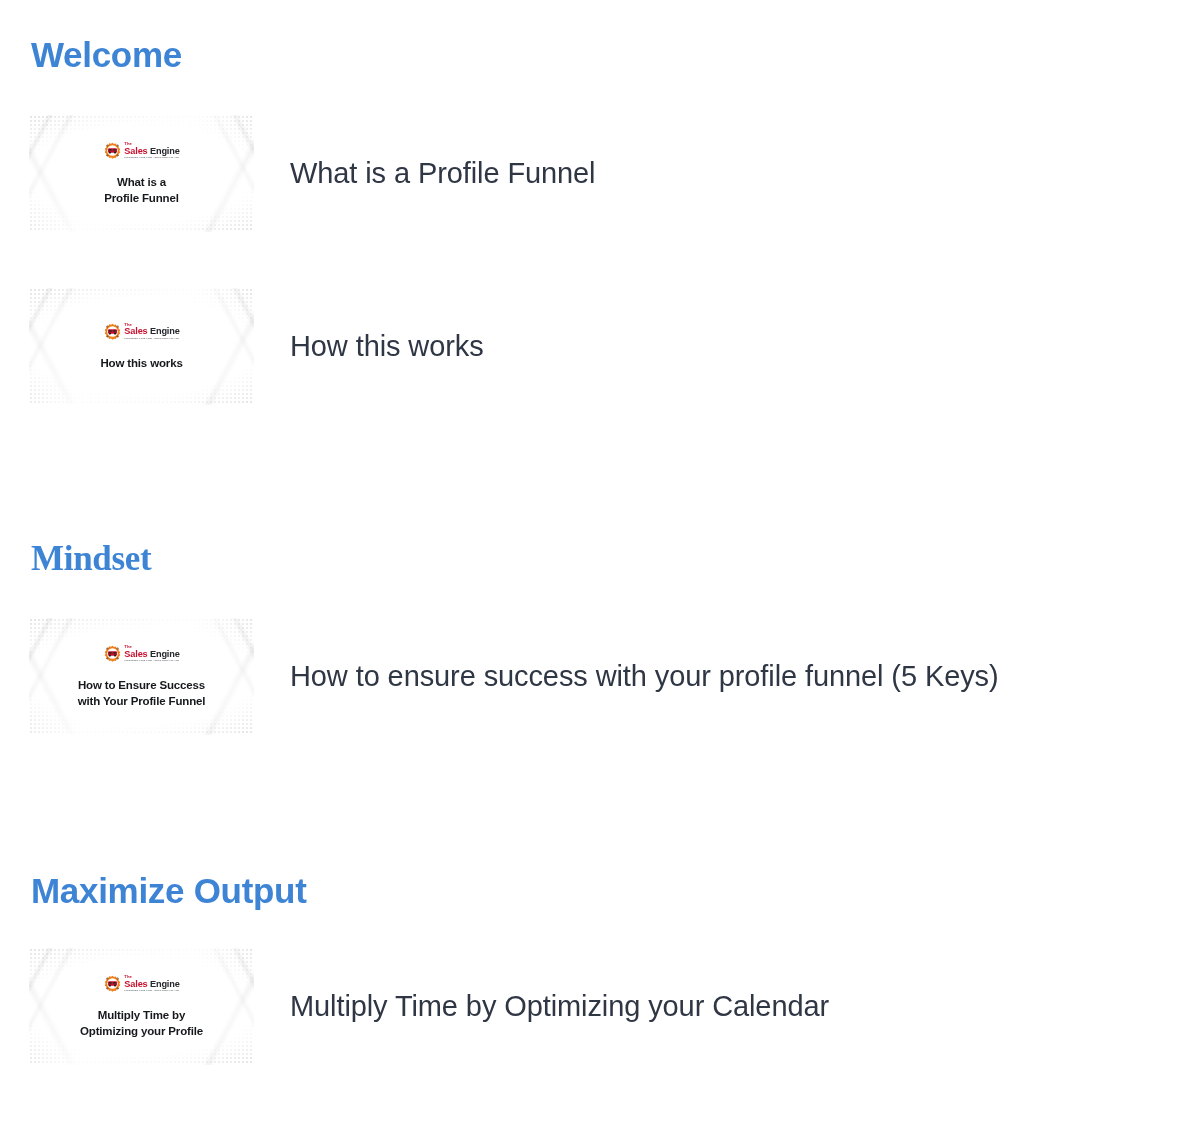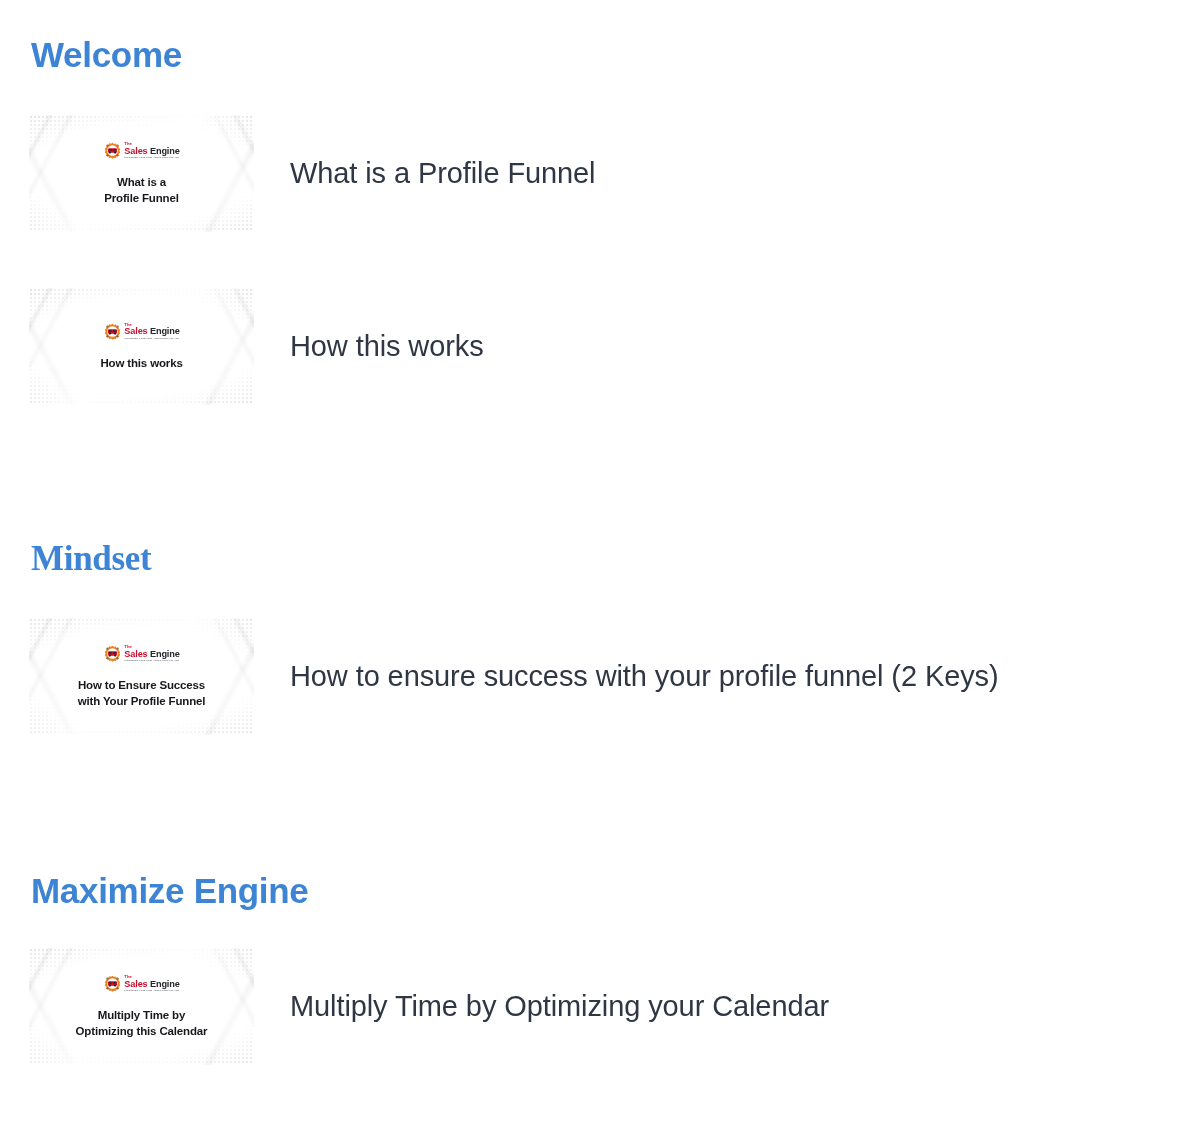--- a/index.html
+++ b/index.html
@@ -273,26 +273,26 @@
               <span class="logo-main">
                 <span class="w-sales">Sales </span><span class="w-engine">Engine</span>
               </span>
               <span class="logo-tag">Predictable Lead Flow · Sales Done For You</span>
             </div>
           </div>
           <div class="thumb-title">How to Ensure Success
 with Your Profile Funnel</div>
         </div>
       </div>
-      <div class="lesson-title">How to ensure success with your profile funnel (2 Keys)</div>
+      <div class="lesson-title">How to ensure success with your profile funnel (5 Keys)</div>
     </div>
   </div>
 
   <div class="section">
-    <h2 class="section-title" style="top:872px;">Maximize Engine</h2>
+    <h2 class="section-title" style="top:872px;">Maximize Output</h2>
 
     <div class="lesson-row" style="top:948px;">
       <div class="lesson-thumb">
         <div class="thumb-dots"></div>
         <div class="thumb-ribbons"></div>
         <div class="thumb-sheen"></div>
         <div class="thumb-inner">
           <div class="logo-lockup">
             <svg class="logo-gear" viewBox="0 0 40 40">
               <path fill="#ef7f1a" d="M20 3.5l3.1 2.6 4-.9 1.8 3.7 4 1.3.1 4.1 3.2 2.5-1.6 3.8 1.6 3.8-3.2 2.5-.1 4.1-4 1.3-1.8 3.7-4-.9L20 37.5l-3.1-2.6-4 .9-1.8-3.7-4-1.3-.1-4.1L3.8 24l1.6-3.8L3.8 16.4l3.2-2.5.1-4.1 4-1.3 1.8-3.7 4 .9z"></path>
@@ -309,20 +309,20 @@
             </svg>
             <div class="logo-words">
               <span class="logo-the">The</span>
               <span class="logo-main">
                 <span class="w-sales">Sales </span><span class="w-engine">Engine</span>
               </span>
               <span class="logo-tag">Predictable Lead Flow · Sales Done For You</span>
             </div>
           </div>
           <div class="thumb-title">Multiply Time by
-Optimizing this Calendar</div>
+Optimizing your Profile</div>
         </div>
       </div>
       <div class="lesson-title">Multiply Time by Optimizing your Calendar</div>
     </div>
   </div>
 
 </div>
 
 </body></html>

